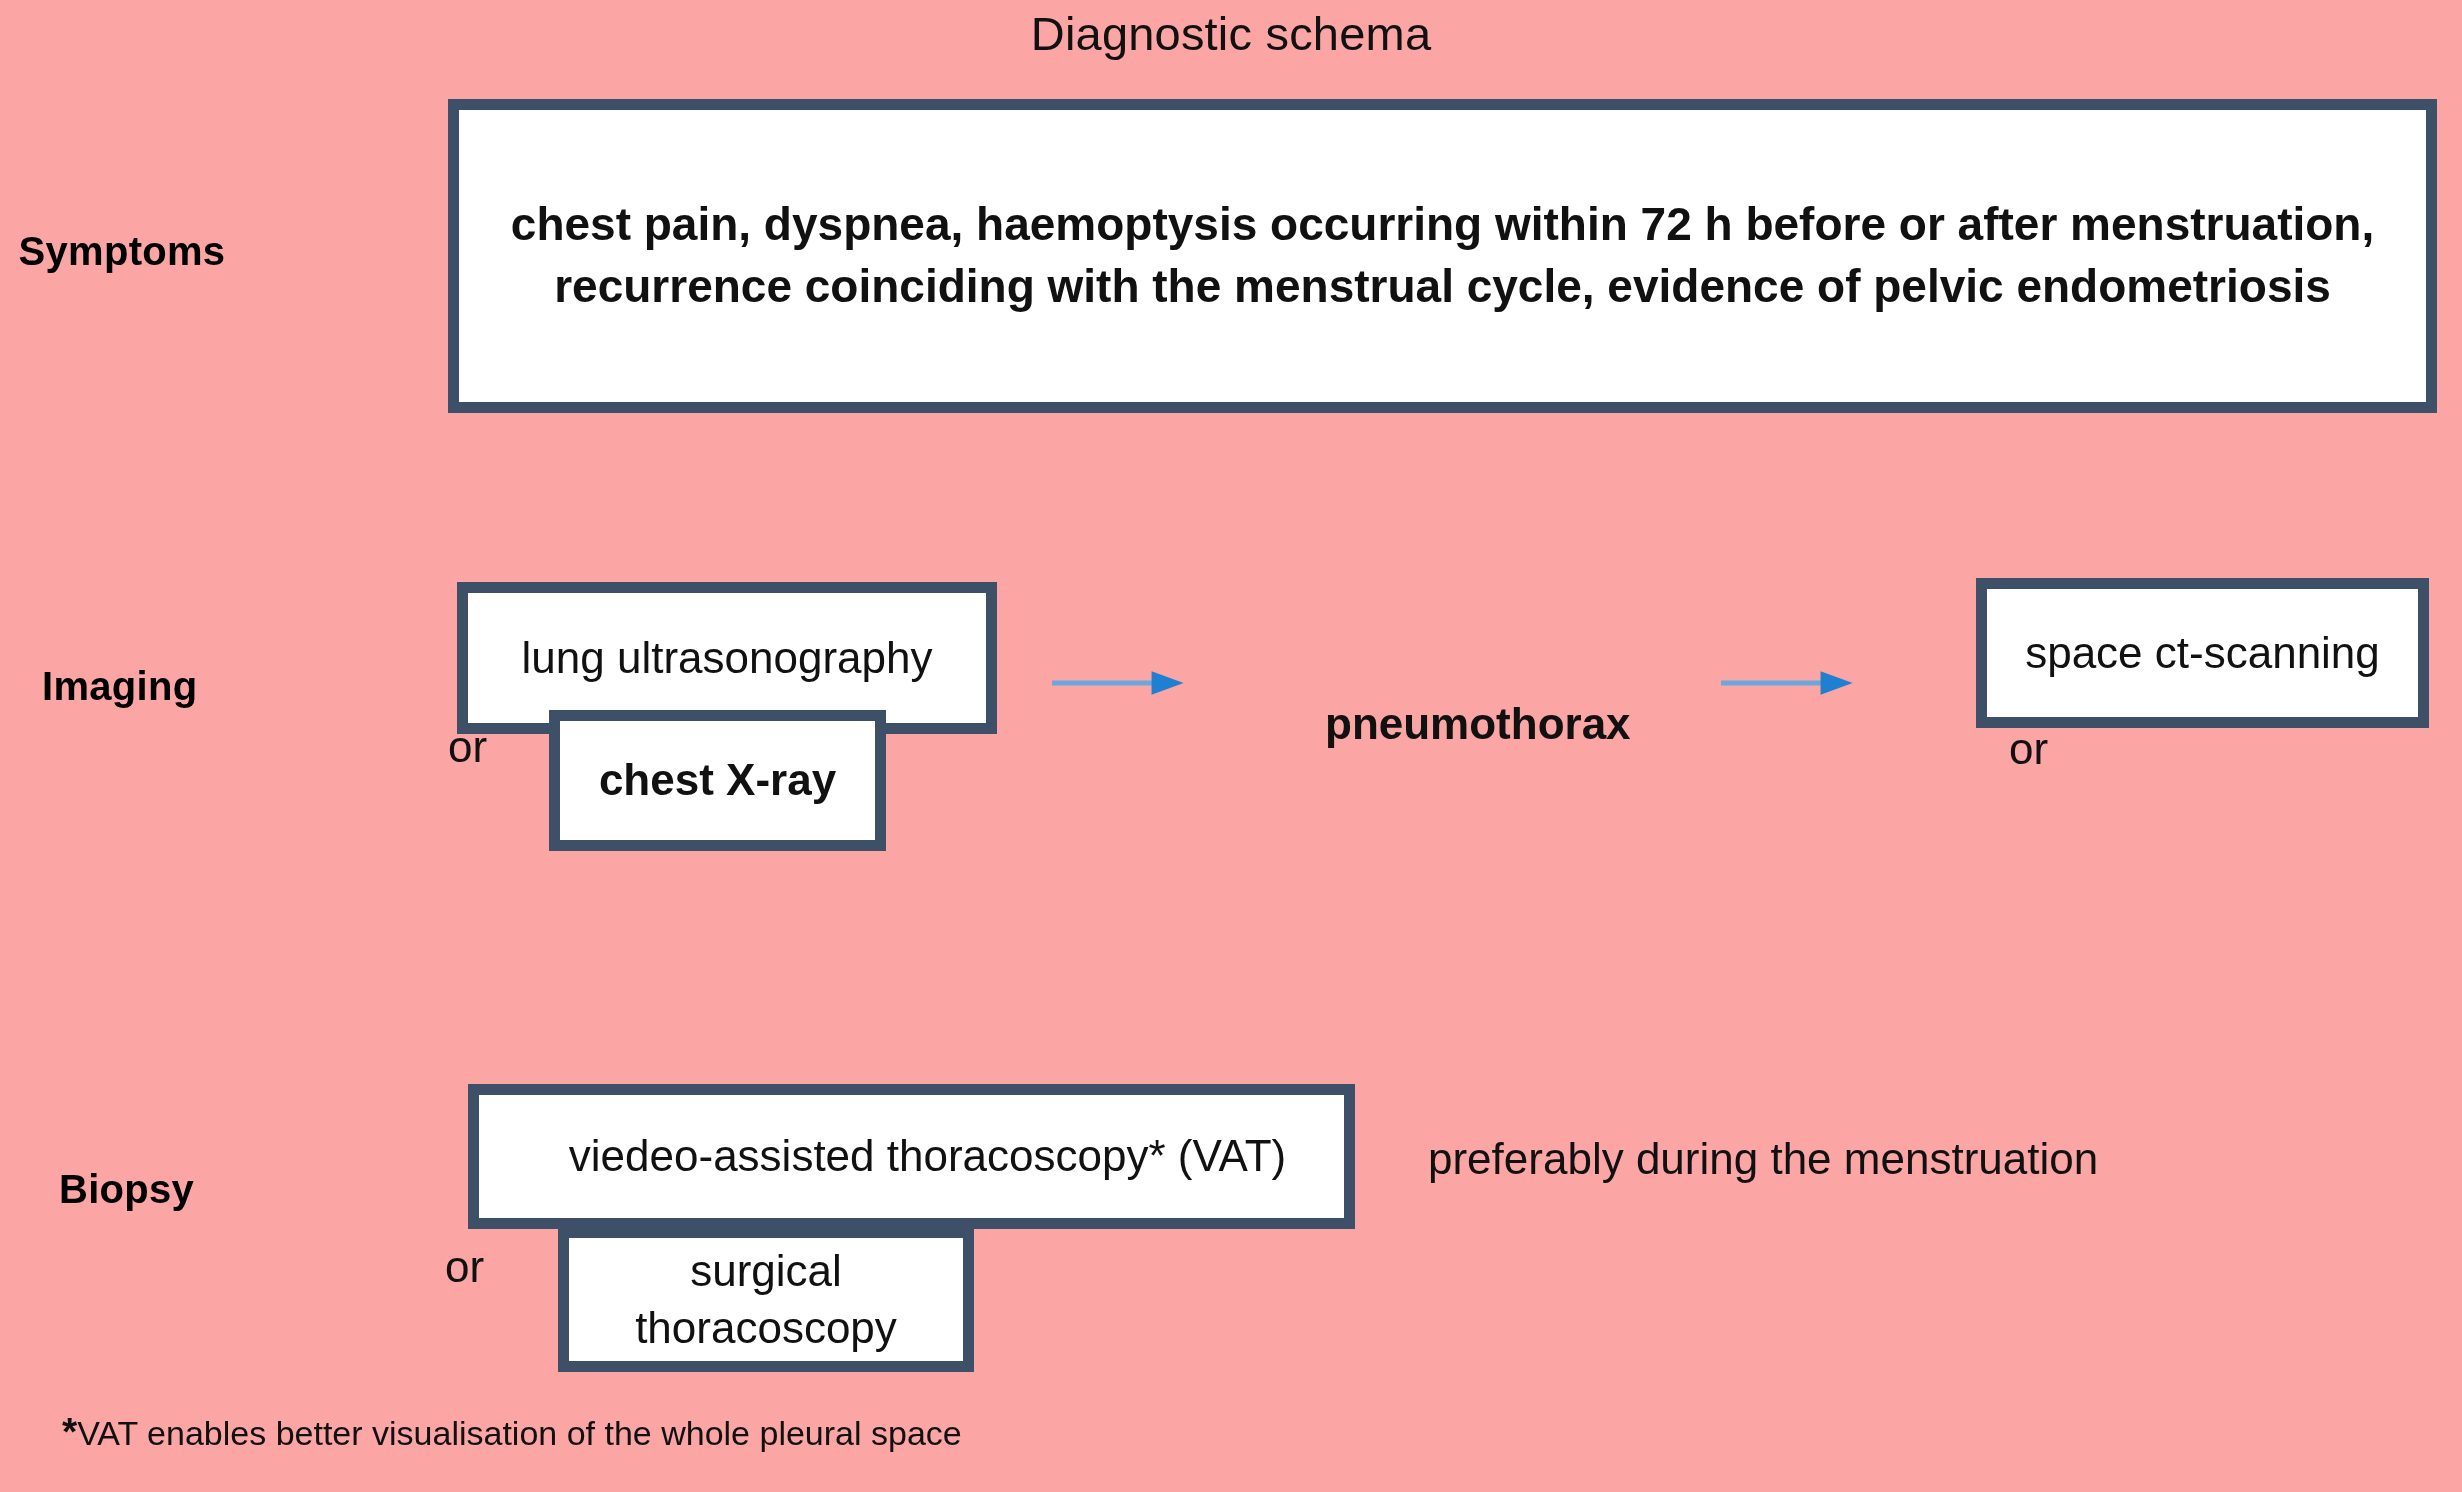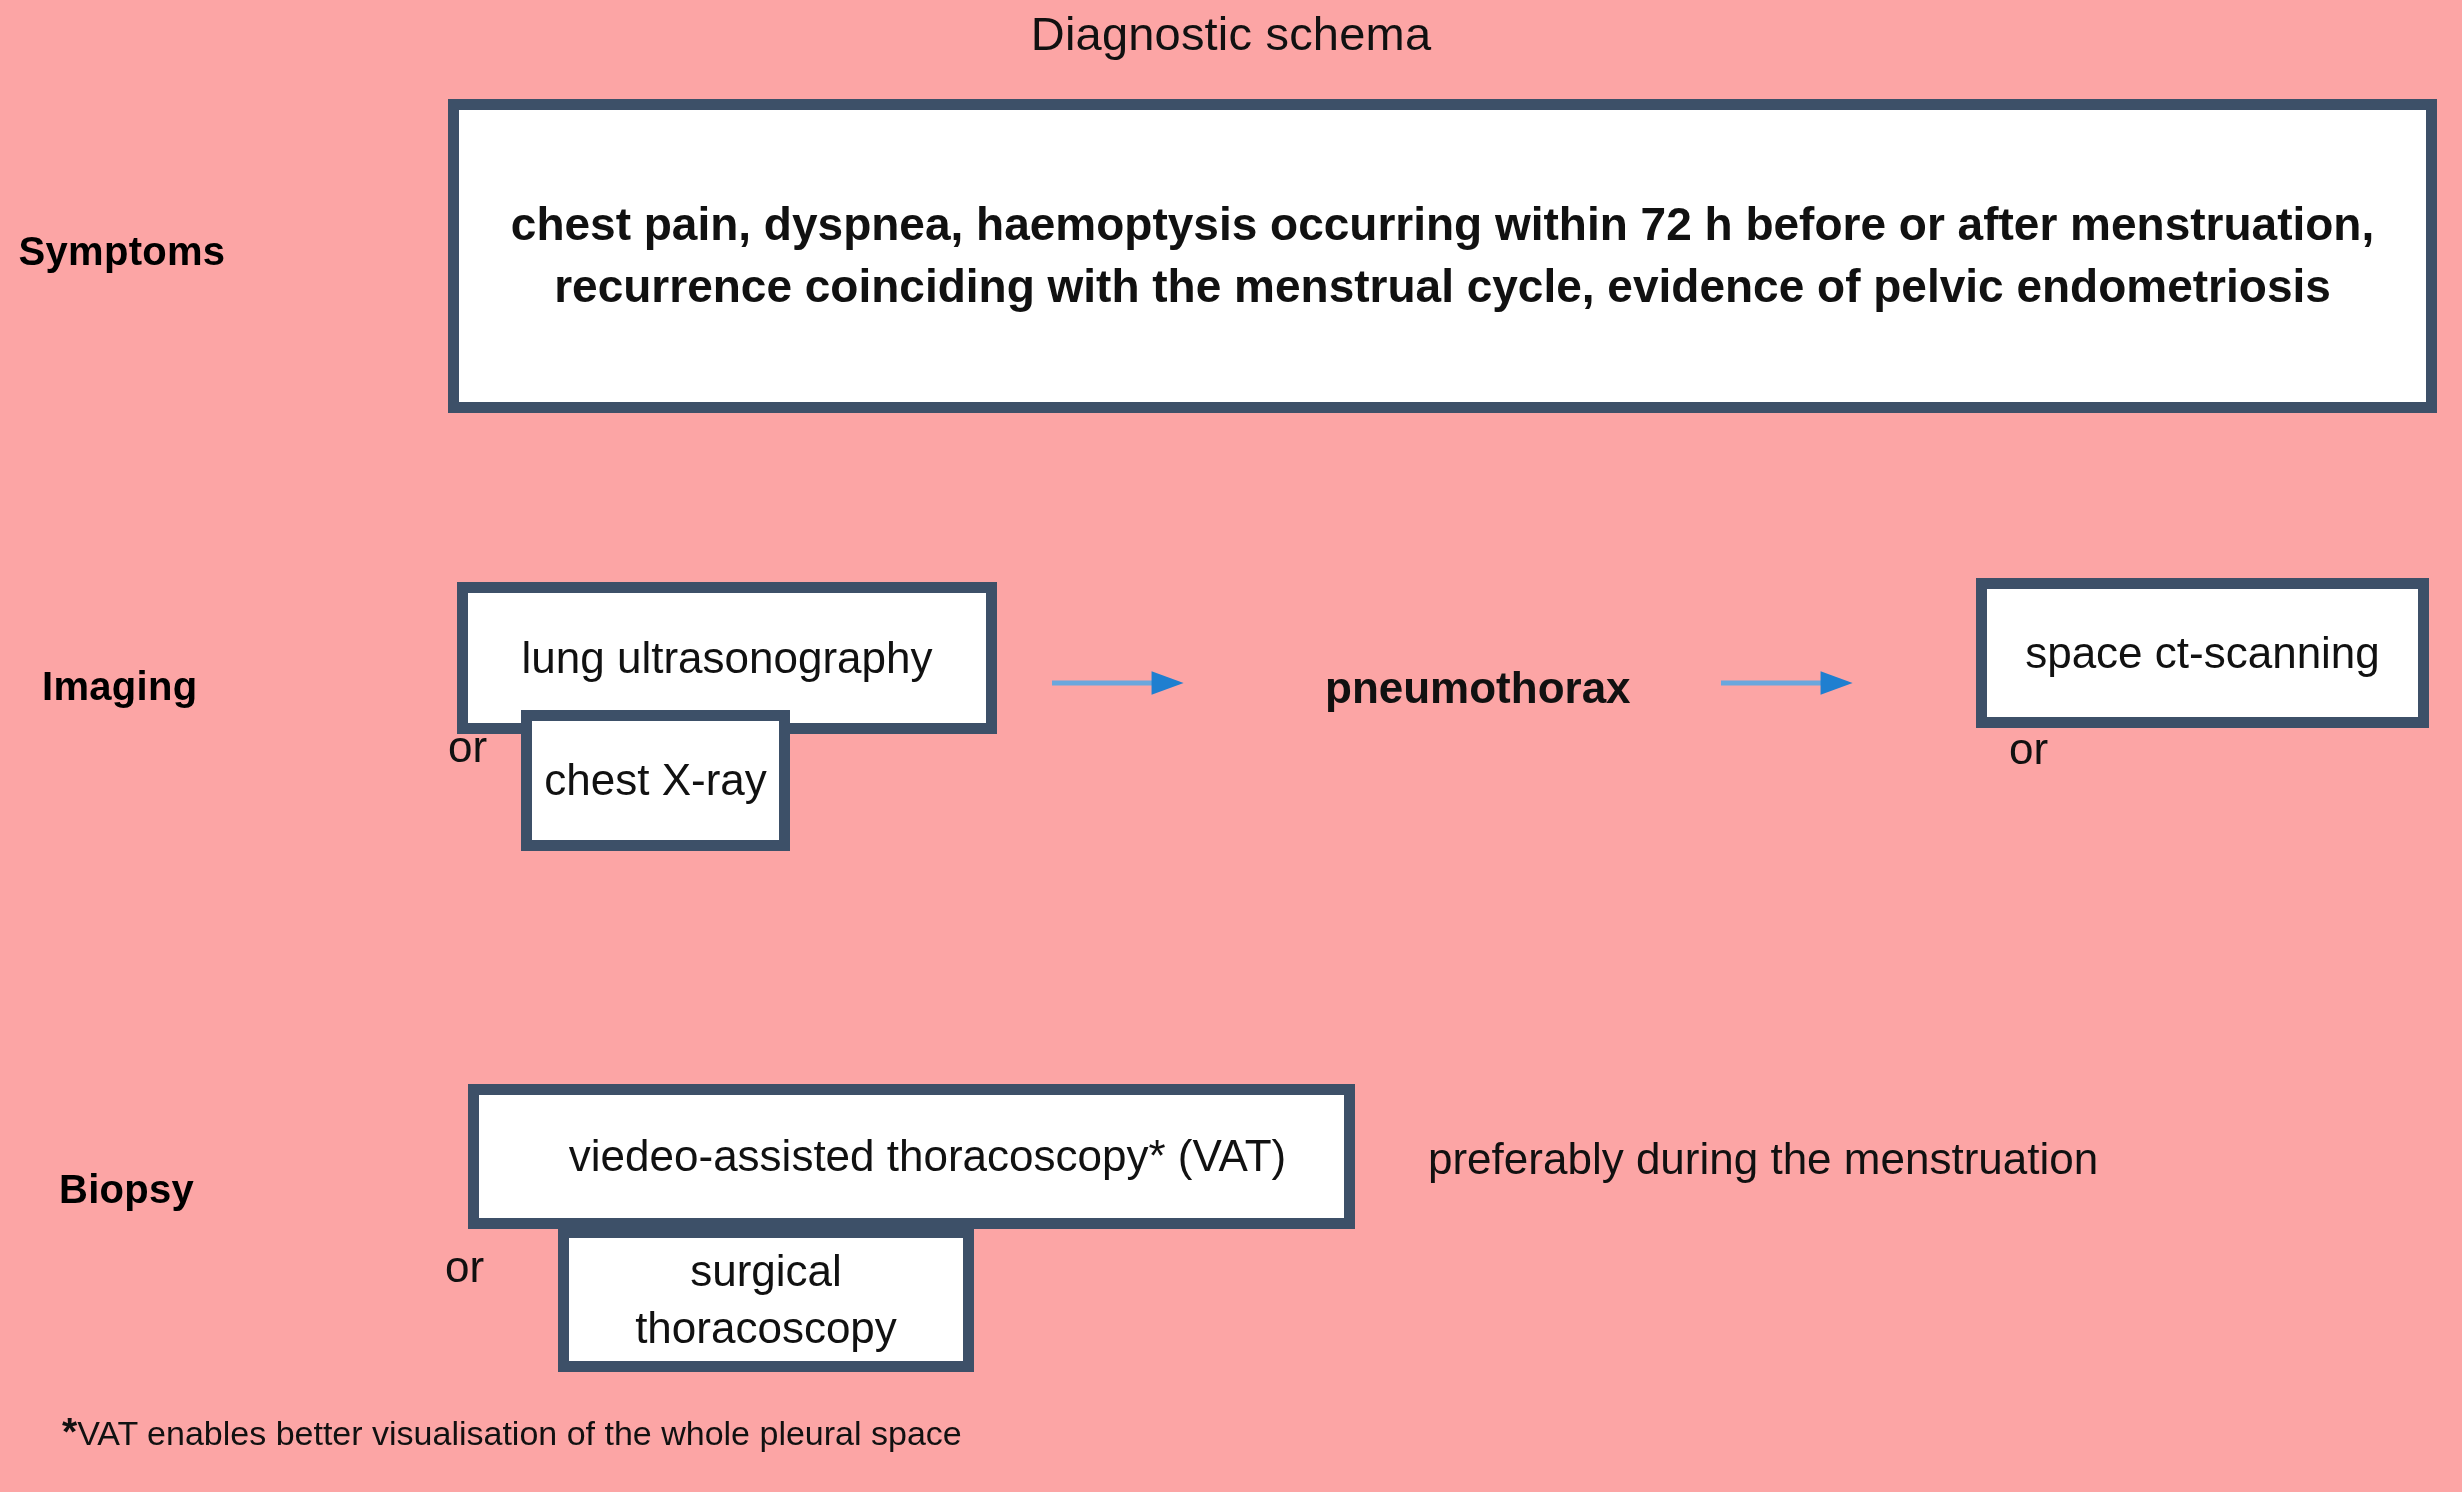--- a/index.html
+++ b/index.html
@@ -72,20 +72,21 @@
   
   .plain {
     position: absolute;
     font-size: 44px;
     line-height: 1.2;
     color: #111111;
     white-space: nowrap;
   }
   .plain.bold {
     font-weight: bold;
+    margin-top: 36px;
   }
 
   
   .arrow {
     position: absolute;
     height: 34px;
   }
   .arrow svg {
     display: block;
   }
@@ -120,21 +121,21 @@
   </div>
 
   <div class="row-label" style="left:42px; top:664px;">Imaging</div>
 
   <div class="box" style="left:457px; top:582px; width:540px; height:152px;">
     <span class="box-inner">lung ultrasonography</span>
   </div>
 
   <div class="plain" style="left:448px; top:721px;">or</div>
 
-  <div class="box" style="left:521px; top:710px; width:269px; height:141px;">
+  <div class="box" style="left:549px; top:710px; width:337px; height:141px;font-weight:bold;">
     <span class="box-inner">chest X-ray</span>
   </div>
 
   <div class="arrow" style="left:1052px; top:666px; width:135px;">
     <svg width="135" height="34" viewBox="0 0 160 40">
       <line x1="0" y1="20" x2="126" y2="20" stroke="#6aa7dd" stroke-width="6"></line>
       <polygon points="118,6 156,20 118,34" fill="#1f7fd0"></polygon>
     </svg>
   </div>
 

